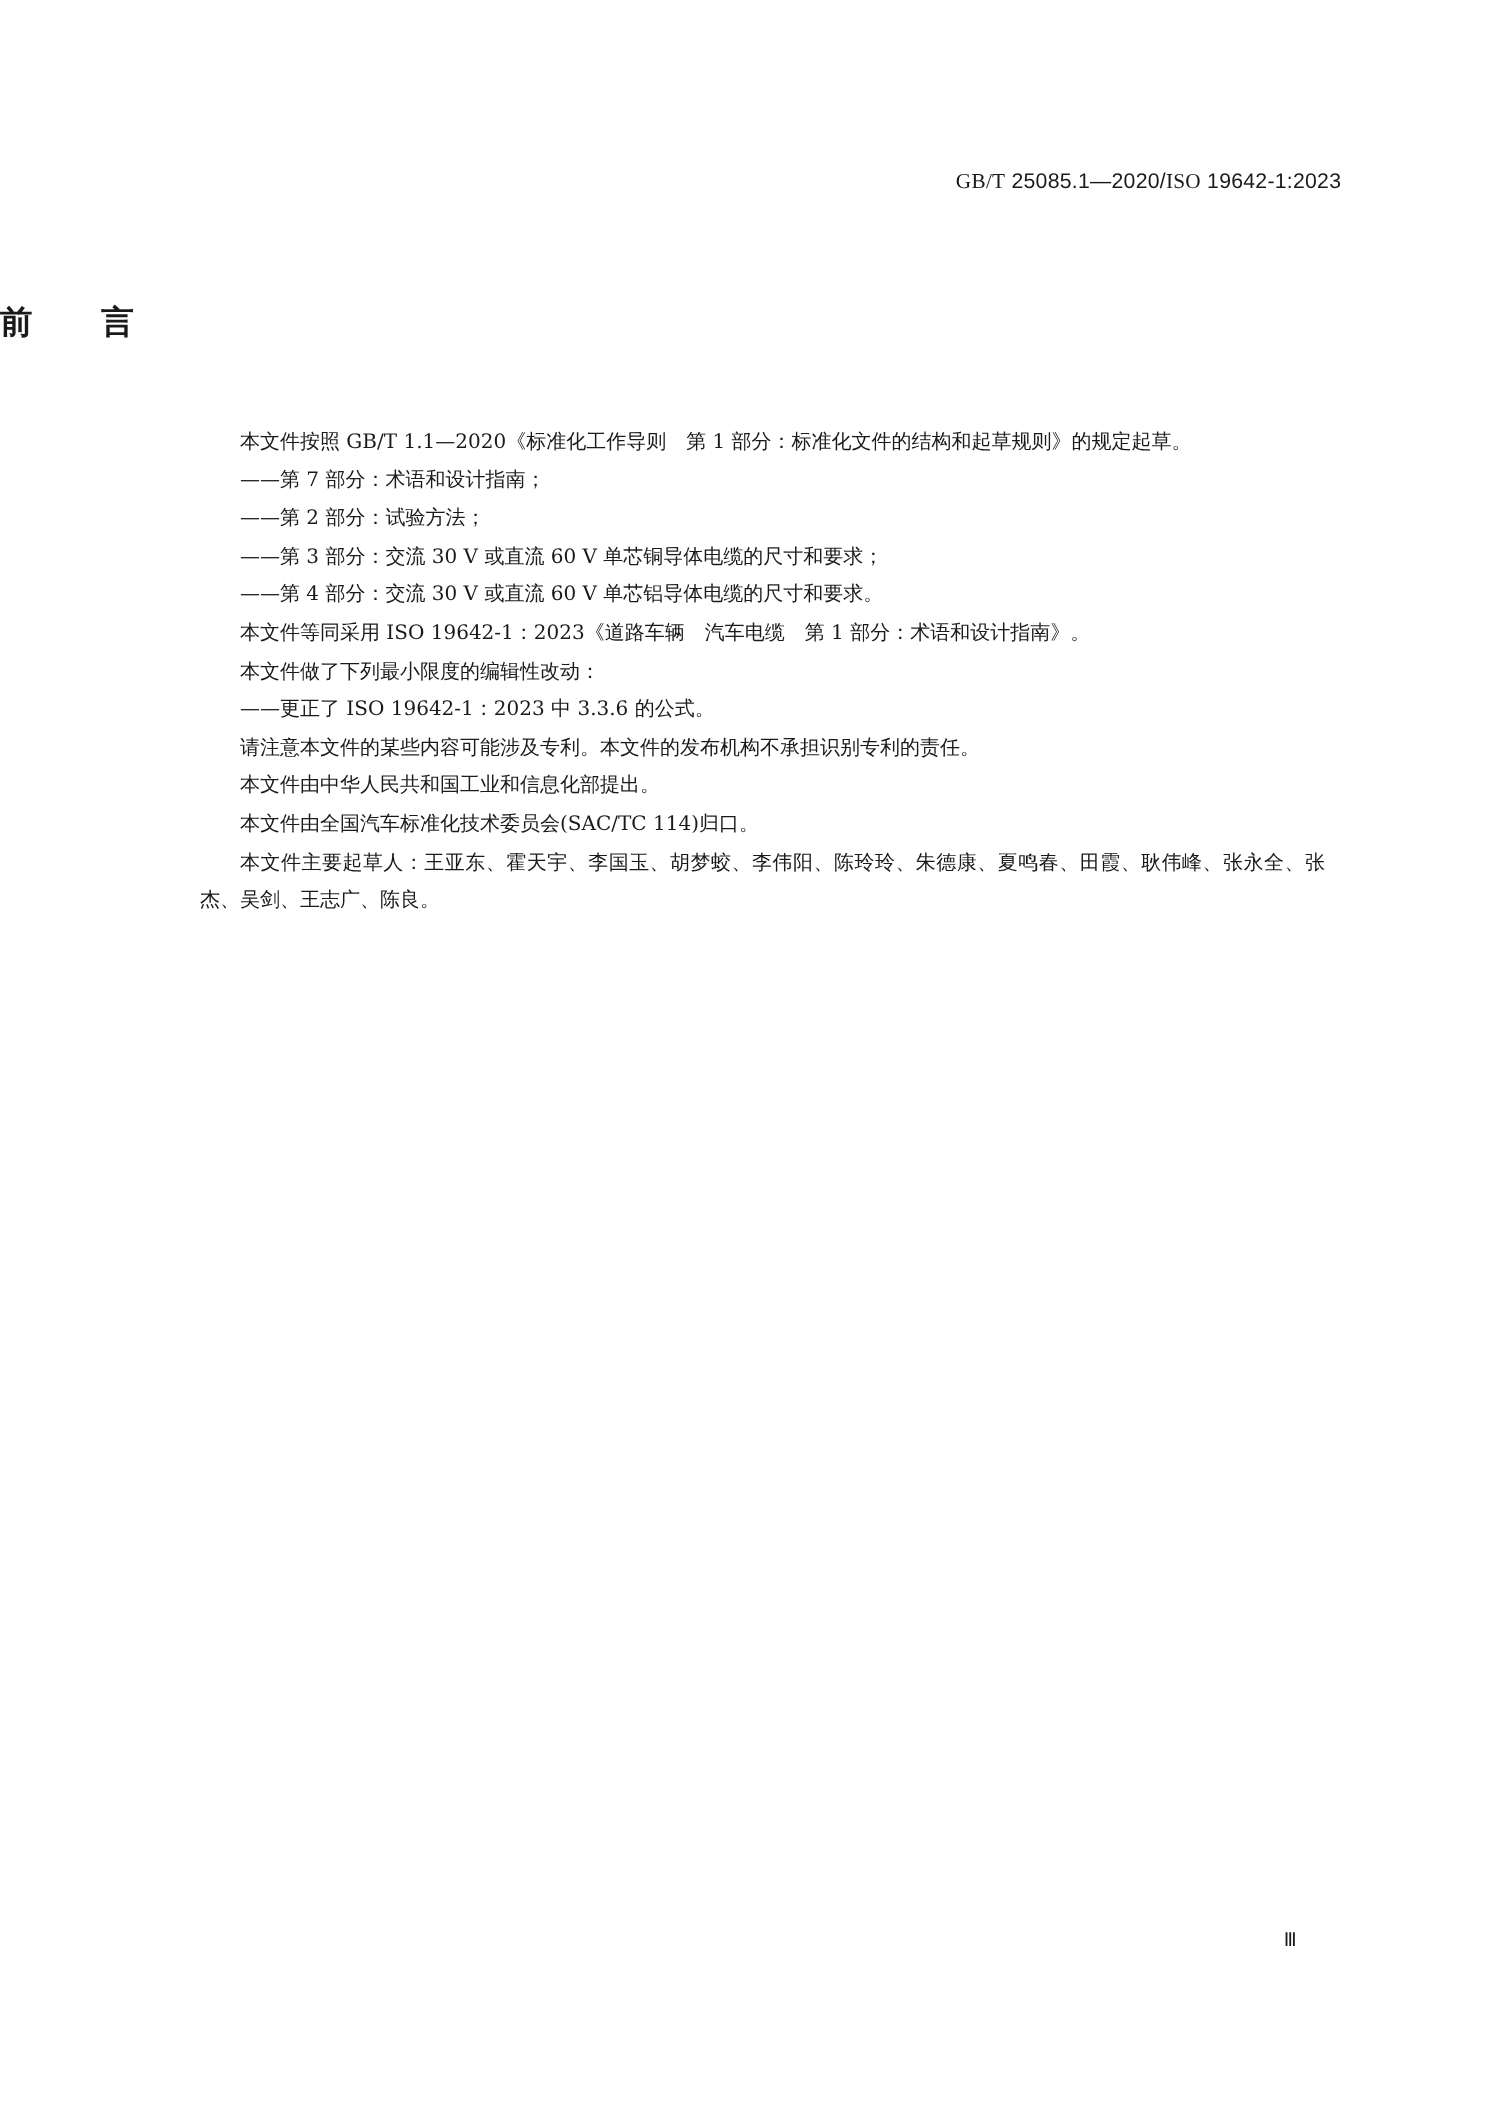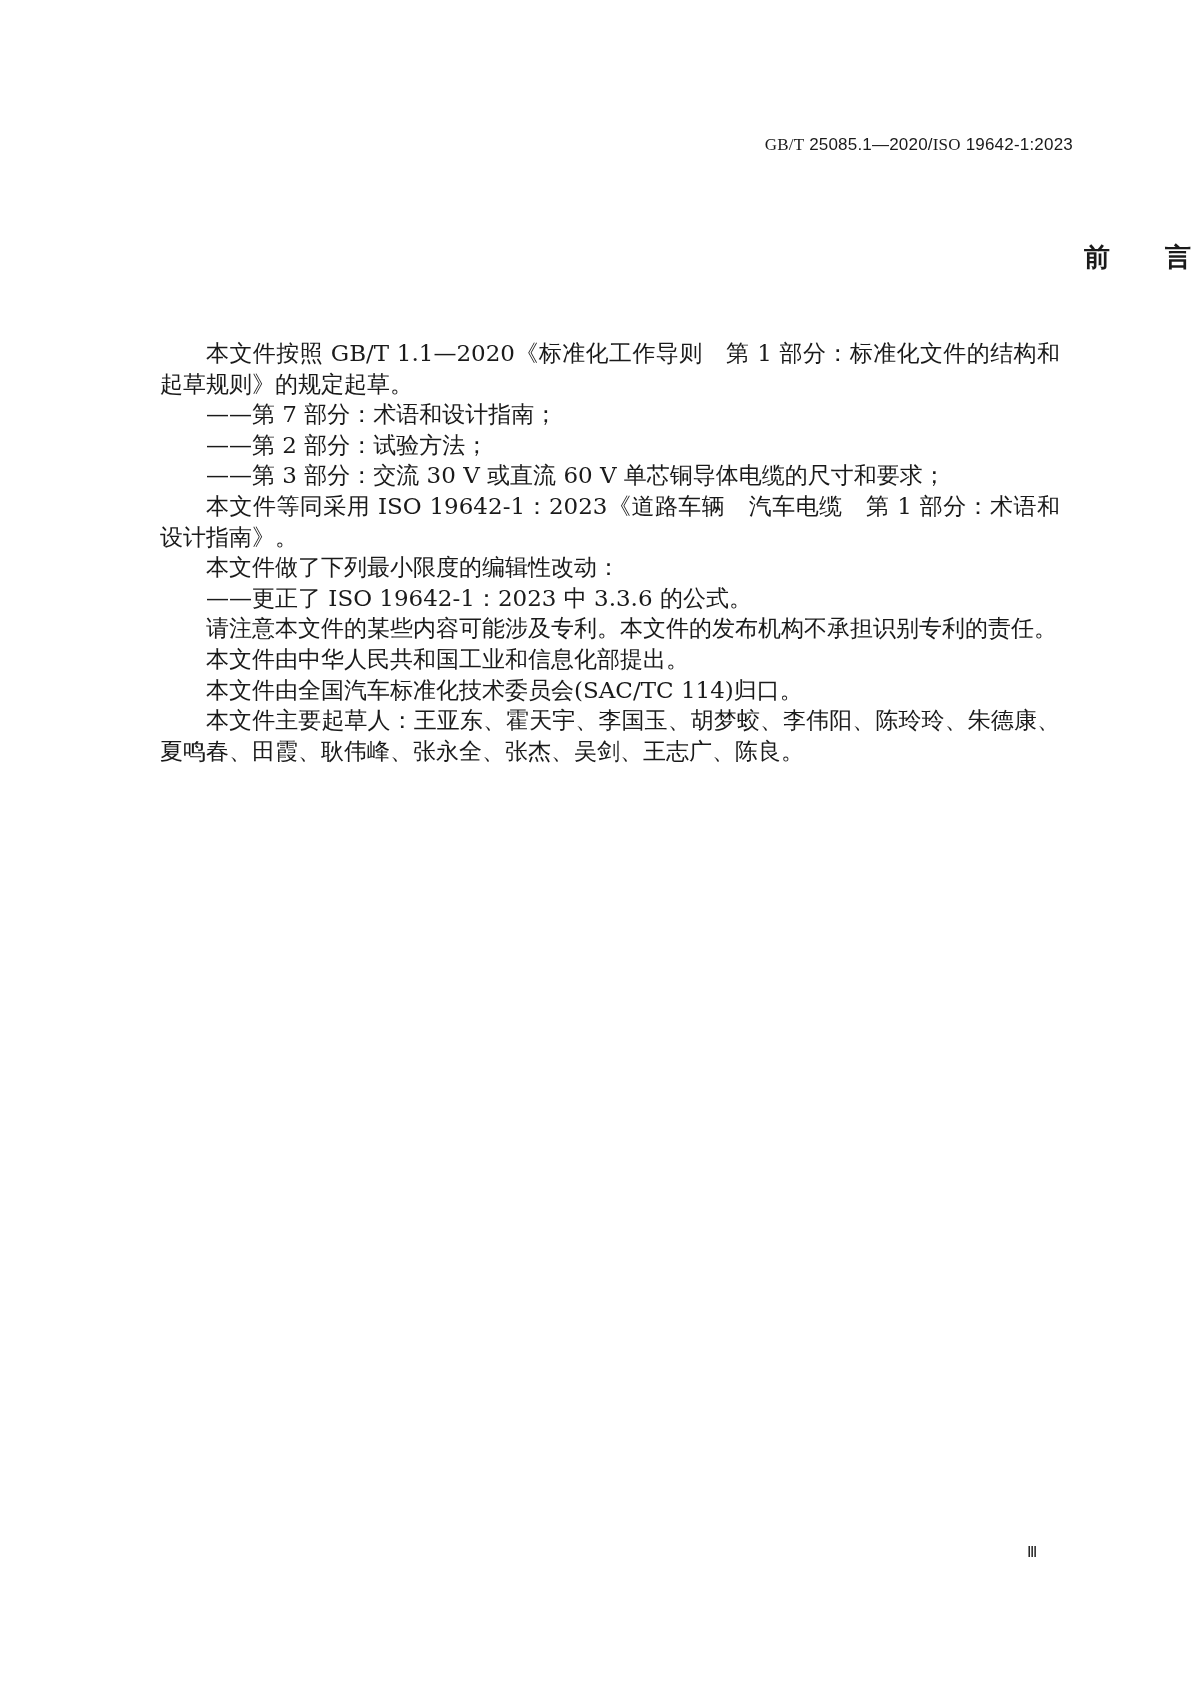--- a/index.html
+++ b/index.html
@@ -1,25 +1,25 @@
 <!DOCTYPE html>
 <html><head>
 <meta charset="utf-8">
 <style>
   html, body { margin:0; padding:0; background:#ffffff; }
   body { width:1191px; height:1685px; position:relative; overflow:hidden;
          font-family:"DejaVu Serif","Liberation Serif",serif; color:#1a1a1a; }
   .header-code { position:absolute; top:135px; right:118px; font-size:17px;
                  font-family:"Liberation Sans","DejaVu Sans",sans-serif; letter-spacing:0.2px; }
   .header-code .bold { font-family:"Liberation Serif",serif; font-weight:normal; }
-  .title { position:absolute; top:240px; left:0; width:100%; text-align:right;
+  .title { position:absolute; top:240px; left:0; width:100%; text-align:left;
            font-size:26px; font-weight:bold; font-family:"DejaVu Sans",sans-serif; letter-spacing:0; }
   .title span { display:inline-block; }
   .title .gap { width:55px; }
-  .body { position:absolute; top:338px; left:160px; width:900px; font-size:23px; line-height:30.6px; }
+  .body { position:absolute; top:338px; left:160px; width:900px; font-size:16px; line-height:30.6px; }
   .p { margin:0; text-indent:2em; text-align:justify; }
   .dash { margin:0; padding-left:2em; }
   .page-num { position:absolute; top:1543px; left:1027px; font-size:15px;
               font-family:"Liberation Serif",serif; }
 </style>
 </head>
 <body>
 
 <div class="header-code">
   <span class="bold">GB/T</span><span> 25085.1—2020/</span><span class="bold">ISO</span><span> 19642-1:2023</span>
@@ -27,20 +27,21 @@
 
 <div class="title">
   <span>前</span><span class="gap"></span><span>言</span>
 </div>
 
 <div class="body">
   <p class="p">本文件按照 GB/T 1.1—2020《标准化工作导则　第 1 部分：标准化文件的结构和起草规则》的规定起草。</p>
   <p class="dash">——第 7 部分：术语和设计指南；</p>
   <p class="dash">——第 2 部分：试验方法；</p>
   <p class="dash">——第 3 部分：交流 30 V 或直流 60 V 单芯铜导体电缆的尺寸和要求；</p>
+  <p class="dash">——第 4 部分：交流 30 V 或直流 60 V 单芯铝导体电缆的尺寸和要求。</p>
   <p class="p">本文件等同采用 ISO 19642-1：2023《道路车辆　汽车电缆　第 1 部分：术语和设计指南》。</p>
   <p class="p">本文件做了下列最小限度的编辑性改动：</p>
   <p class="dash">——更正了 ISO 19642-1：2023 中 3.3.6 的公式。</p>
   <p class="p">请注意本文件的某些内容可能涉及专利。本文件的发布机构不承担识别专利的责任。</p>
   <p class="p">本文件由中华人民共和国工业和信息化部提出。</p>
   <p class="p">本文件由全国汽车标准化技术委员会(SAC/TC 114)归口。</p>
   <p class="p">本文件主要起草人：王亚东、霍天宇、李国玉、胡梦蛟、李伟阳、陈玲玲、朱德康、夏鸣春、田霞、耿伟峰、张永全、张杰、吴剑、王志广、陈良。</p>
 </div>
 
 <div class="page-num">Ⅲ</div>

